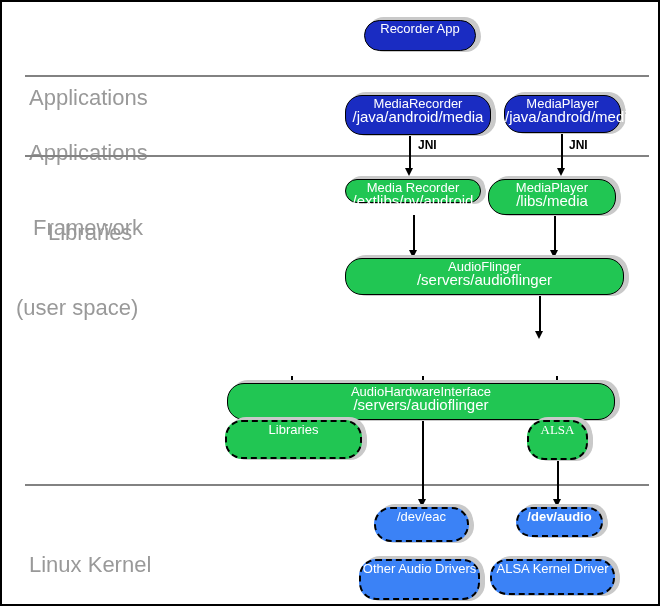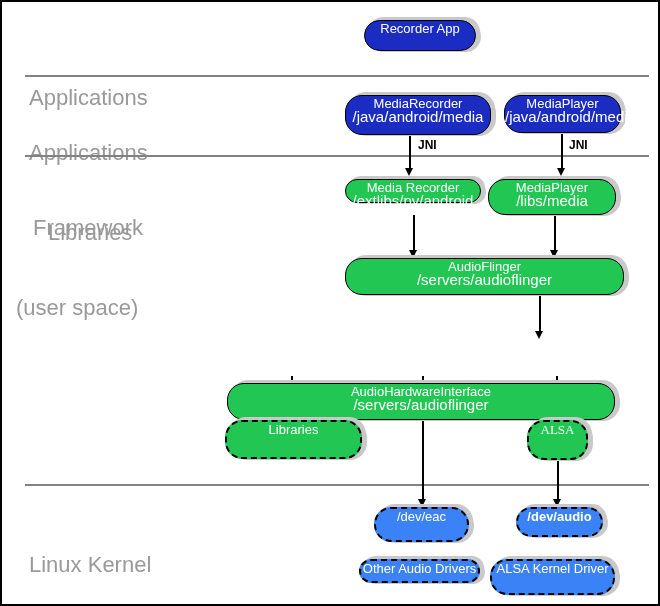--- a/index.html
+++ b/index.html
@@ -49,21 +49,21 @@
   #mediarecorder-fw    { left:343px; top:93px;  width:146px; height:40px; }
   #mediaplayer-fw      { left:502px; top:93px;  width:117px; height:38px; }
   #media-recorder-lib  { left:343px; top:177px; width:136px; height:24px; }
   #mediaplayer-lib     { left:486px; top:177px; width:128px; height:36px; }
   #audioflinger        { left:343px; top:256px; width:279px; height:37px; }
   #audio-hw-interface  { left:225px; top:337px; width:388px; height:37px;margin-top:44px; }
   #proprietary         { left:223px; top:418px; width:137px; height:39px; }
   #alsa                { left:525px; top:418px; width:61px;  height:40px;font-family:Liberation Serif, serif; }
   #dev-eac             { left:372px; top:505px; width:95px;  height:35px; }
   #dev-audio           { left:514px; top:505px; width:87px;  height:30px;font-weight:bold; }
-  #other-audio-drivers { left:357px; top:557px; width:121px; height:24px; }
+  #other-audio-drivers { left:357px; top:557px; width:121px; height:41px; }
   #alsa-kernel-driver  { left:488px; top:557px; width:125px; height:36px; }
 </style>
 </head>
 <body>
 
 <div id="frame">
 
   <div class="layer-label" id="lbl-apps">
     <div class="l1">Applications</div>
   </div>

